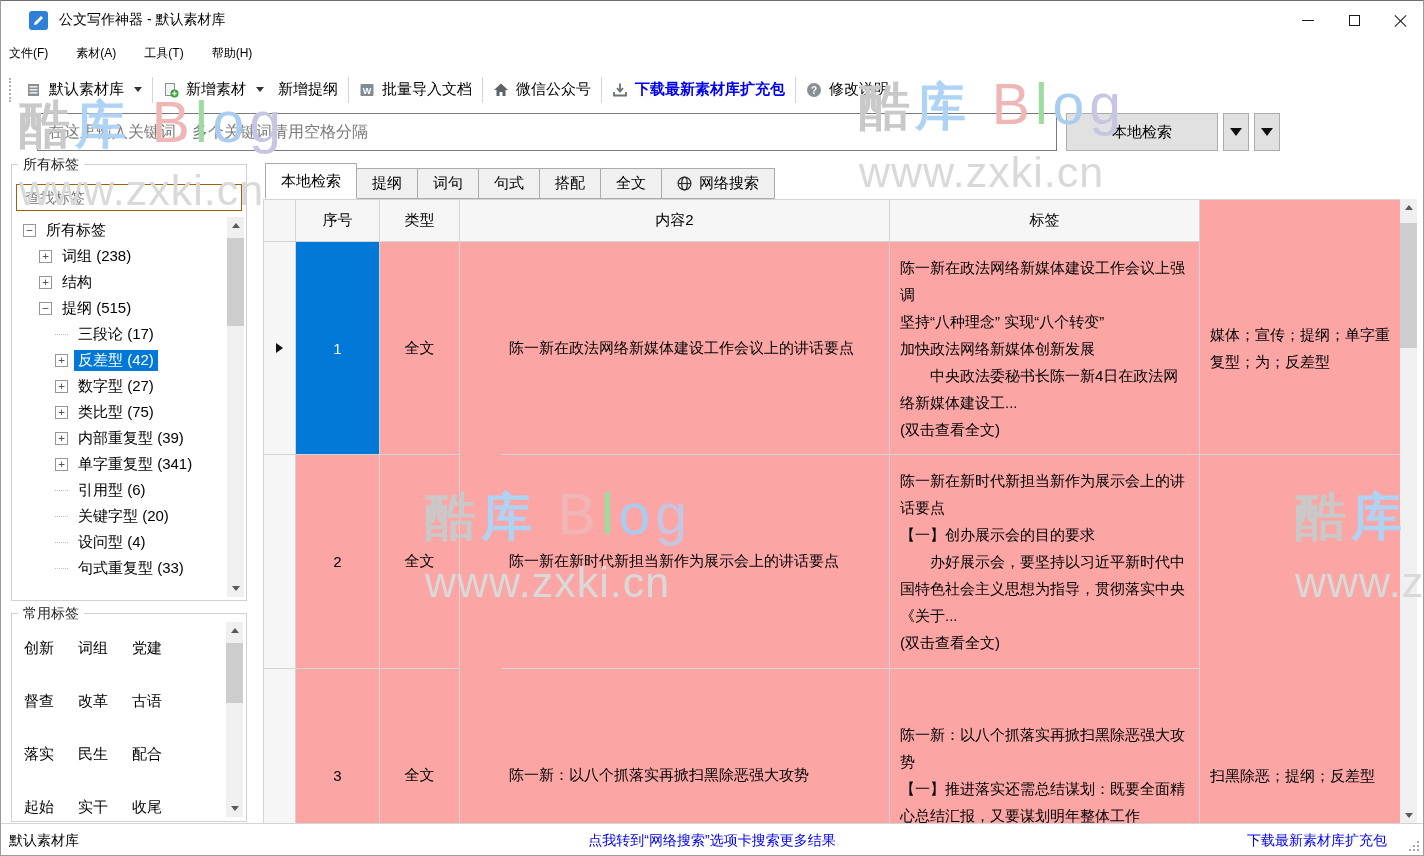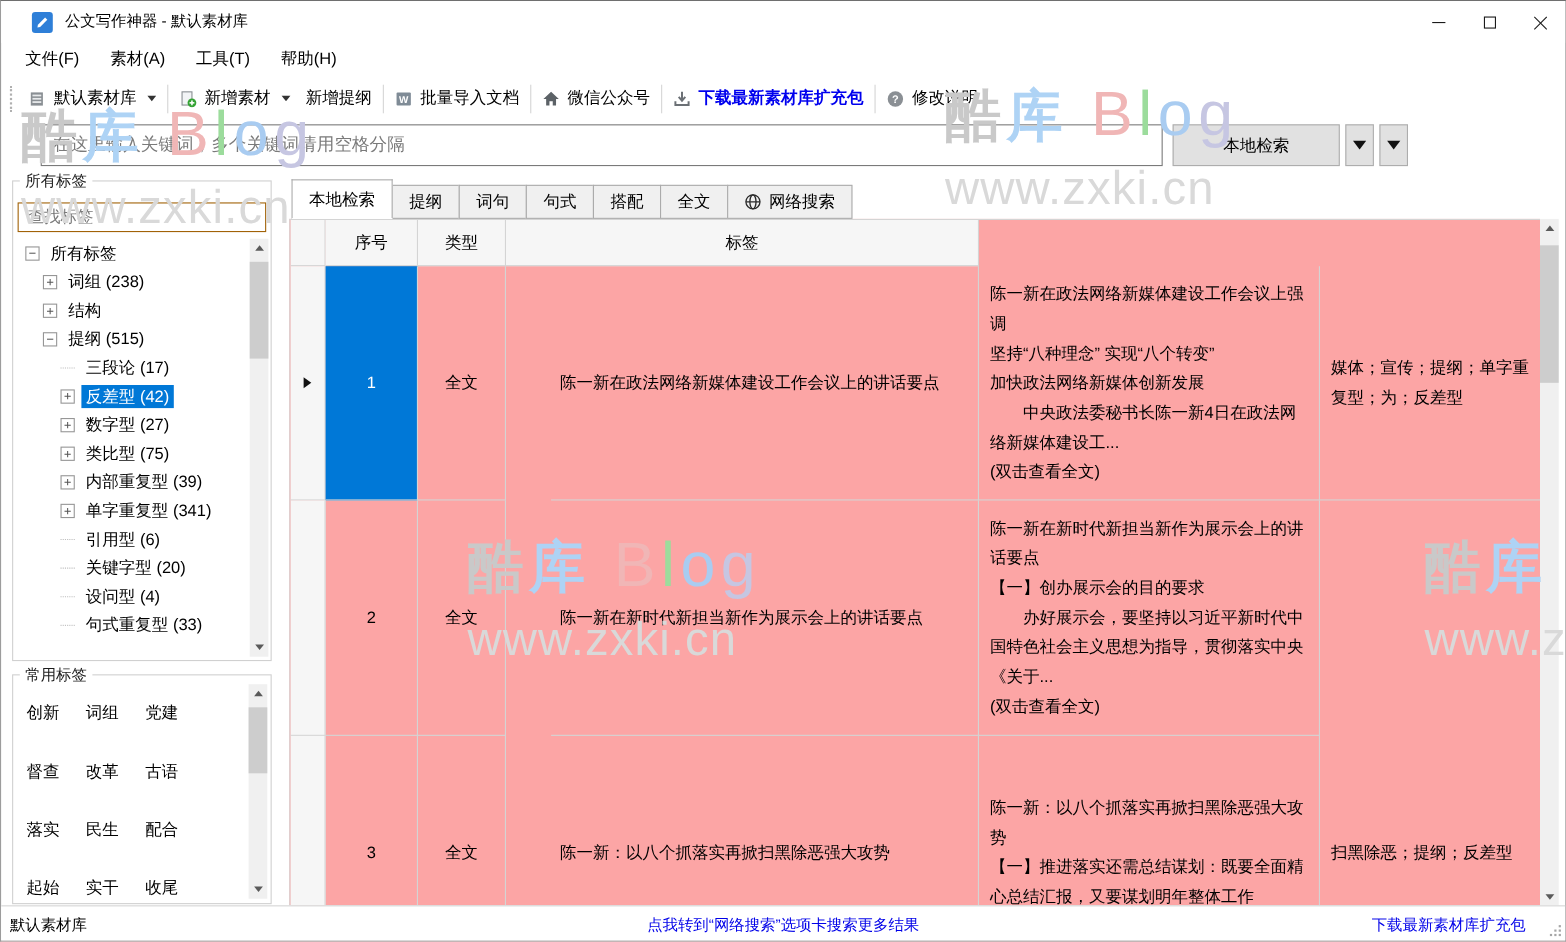--- a/index.html
+++ b/index.html
@@ -15,21 +15,21 @@
   .title { font-size:14px; }
   .win-controls { position:absolute; right:0; top:0; height:38px; display:flex; }
   .win-btn { width:46px; height:38px; display:flex; align-items:center; justify-content:center; cursor:default; }
   .glyph-min { width:12px; height:1px; background:#1a1a1a; }
   .glyph-max { width:11px; height:11px; border:1px solid #1a1a1a; }
   .glyph-close { position:relative; width:13px; height:13px; }
   .glyph-close::before,.glyph-close::after { content:""; position:absolute; left:6px; top:-1px; width:1px; height:16px; background:#1a1a1a; }
   .glyph-close::before { transform:rotate(45deg); }
   .glyph-close::after  { transform:rotate(-45deg); }
   
-  .menubar { position:absolute; top:38px; left:0; right:0; height:28px; display:flex; align-items:center; padding-left:14px; font-size:15px; }
+  .menubar { position:absolute; top:38px; left:0; right:0; height:28px; display:flex; align-items:center; font-size:12px; }
   .menu-item { padding:2px 8px; margin-right:12px; }
   
   .toolbar { position:absolute; top:66px; left:0; right:0; height:45px; display:flex; align-items:center; padding-left:6px; font-size:15px; }
   .tb-grip { width:4px; height:24px; border-left:2px dotted #b0b0b0; margin:0 6px 0 2px; }
   .tb-item { display:flex; align-items:center; gap:7px; padding:3px 7px; white-space:nowrap; }
   .tb-sep { width:1px; height:26px; background:#d5d5d5; margin:0 3px; }
   .caret-down { width:0; height:0; border-left:4px solid transparent; border-right:4px solid transparent; border-top:5px solid #333; margin-left:3px; }
   .tb-link { color:#0000ee; font-weight:bold; }
   .tb-icon { flex:0 0 auto; display:flex; }
   
@@ -355,20 +355,21 @@
       </span>
       <span>网络搜索</span>
     </div>
   </div>
 
   <div class="grid">
     <div class="g-row g-head">
       <div class="cell sel"></div>
       <div class="cell">序号</div>
       <div class="cell">类型</div>
+      <div class="cell">内容2</div>
       <div class="cell">标签</div>
     </div>
 
     <div class="g-row r1">
       <div class="cell sel">
           <span class="row-arrow"></span>
         </div>
       <div class="cell numc current">1</div>
       <div class="cell typec">全文</div>
       <div class="cell c1">陈一新在政法网络新媒体建设工作会议上的讲话要点</div>

